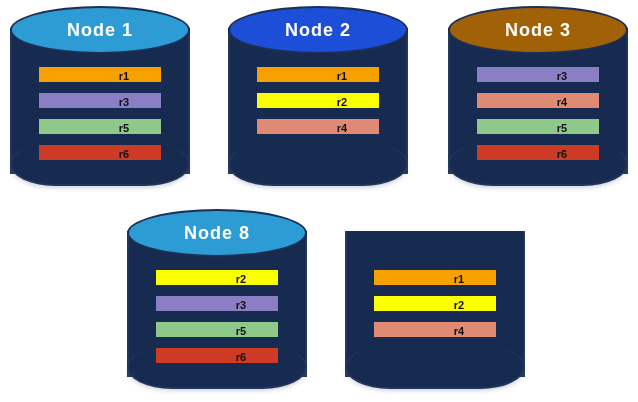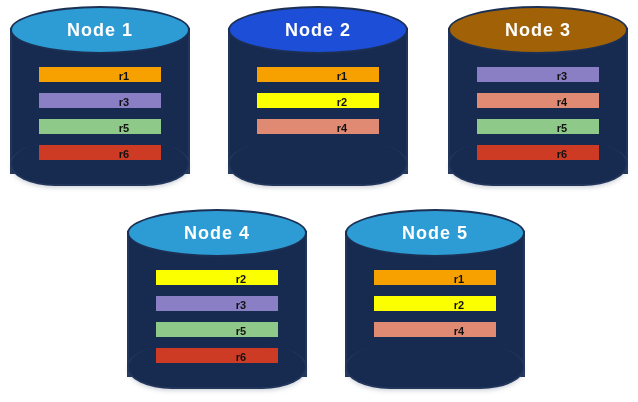--- a/index.html
+++ b/index.html
@@ -175,34 +175,31 @@
           <span class="bar-label">r3</span>
         </div>
         <div class="bar" style="background: rgb(143, 201, 138);">
           <span class="bar-label">r5</span>
         </div>
         <div class="bar" style="background: rgb(206, 59, 37);">
           <span class="bar-label">r6</span>
         </div>
       </div>
       <div class="cyl-top" style="background: rgb(45, 156, 212);">
-        <span class="node-title" style="color: rgb(255, 255, 255);">Node  4</span>
+        <span class="node-title" style="color: rgb(255, 255, 255);">Node  8</span>
       </div>
     </div>
     <div class="node" style="left: 345px; top: 209px;">
       <div class="cyl-body" style="background: rgb(23, 42, 79);"></div>
       <div class="cyl-bottom" style="background: rgb(23, 42, 79);"></div>
       <div class="bars">
         <div class="bar" style="background: rgb(247, 161, 0);">
           <span class="bar-label">r1</span>
         </div>
         <div class="bar" style="background: rgb(252, 255, 0);">
           <span class="bar-label">r2</span>
         </div>
         <div class="bar" style="background: rgb(224, 138, 116);">
           <span class="bar-label">r4</span>
         </div>
       </div>
-      <div class="cyl-top" style="background: rgb(45, 156, 212);">
-        <span class="node-title" style="color: rgb(255, 255, 255);">Node  5</span>
-      </div>
     </div>
   </div>
 
 </body></html>

